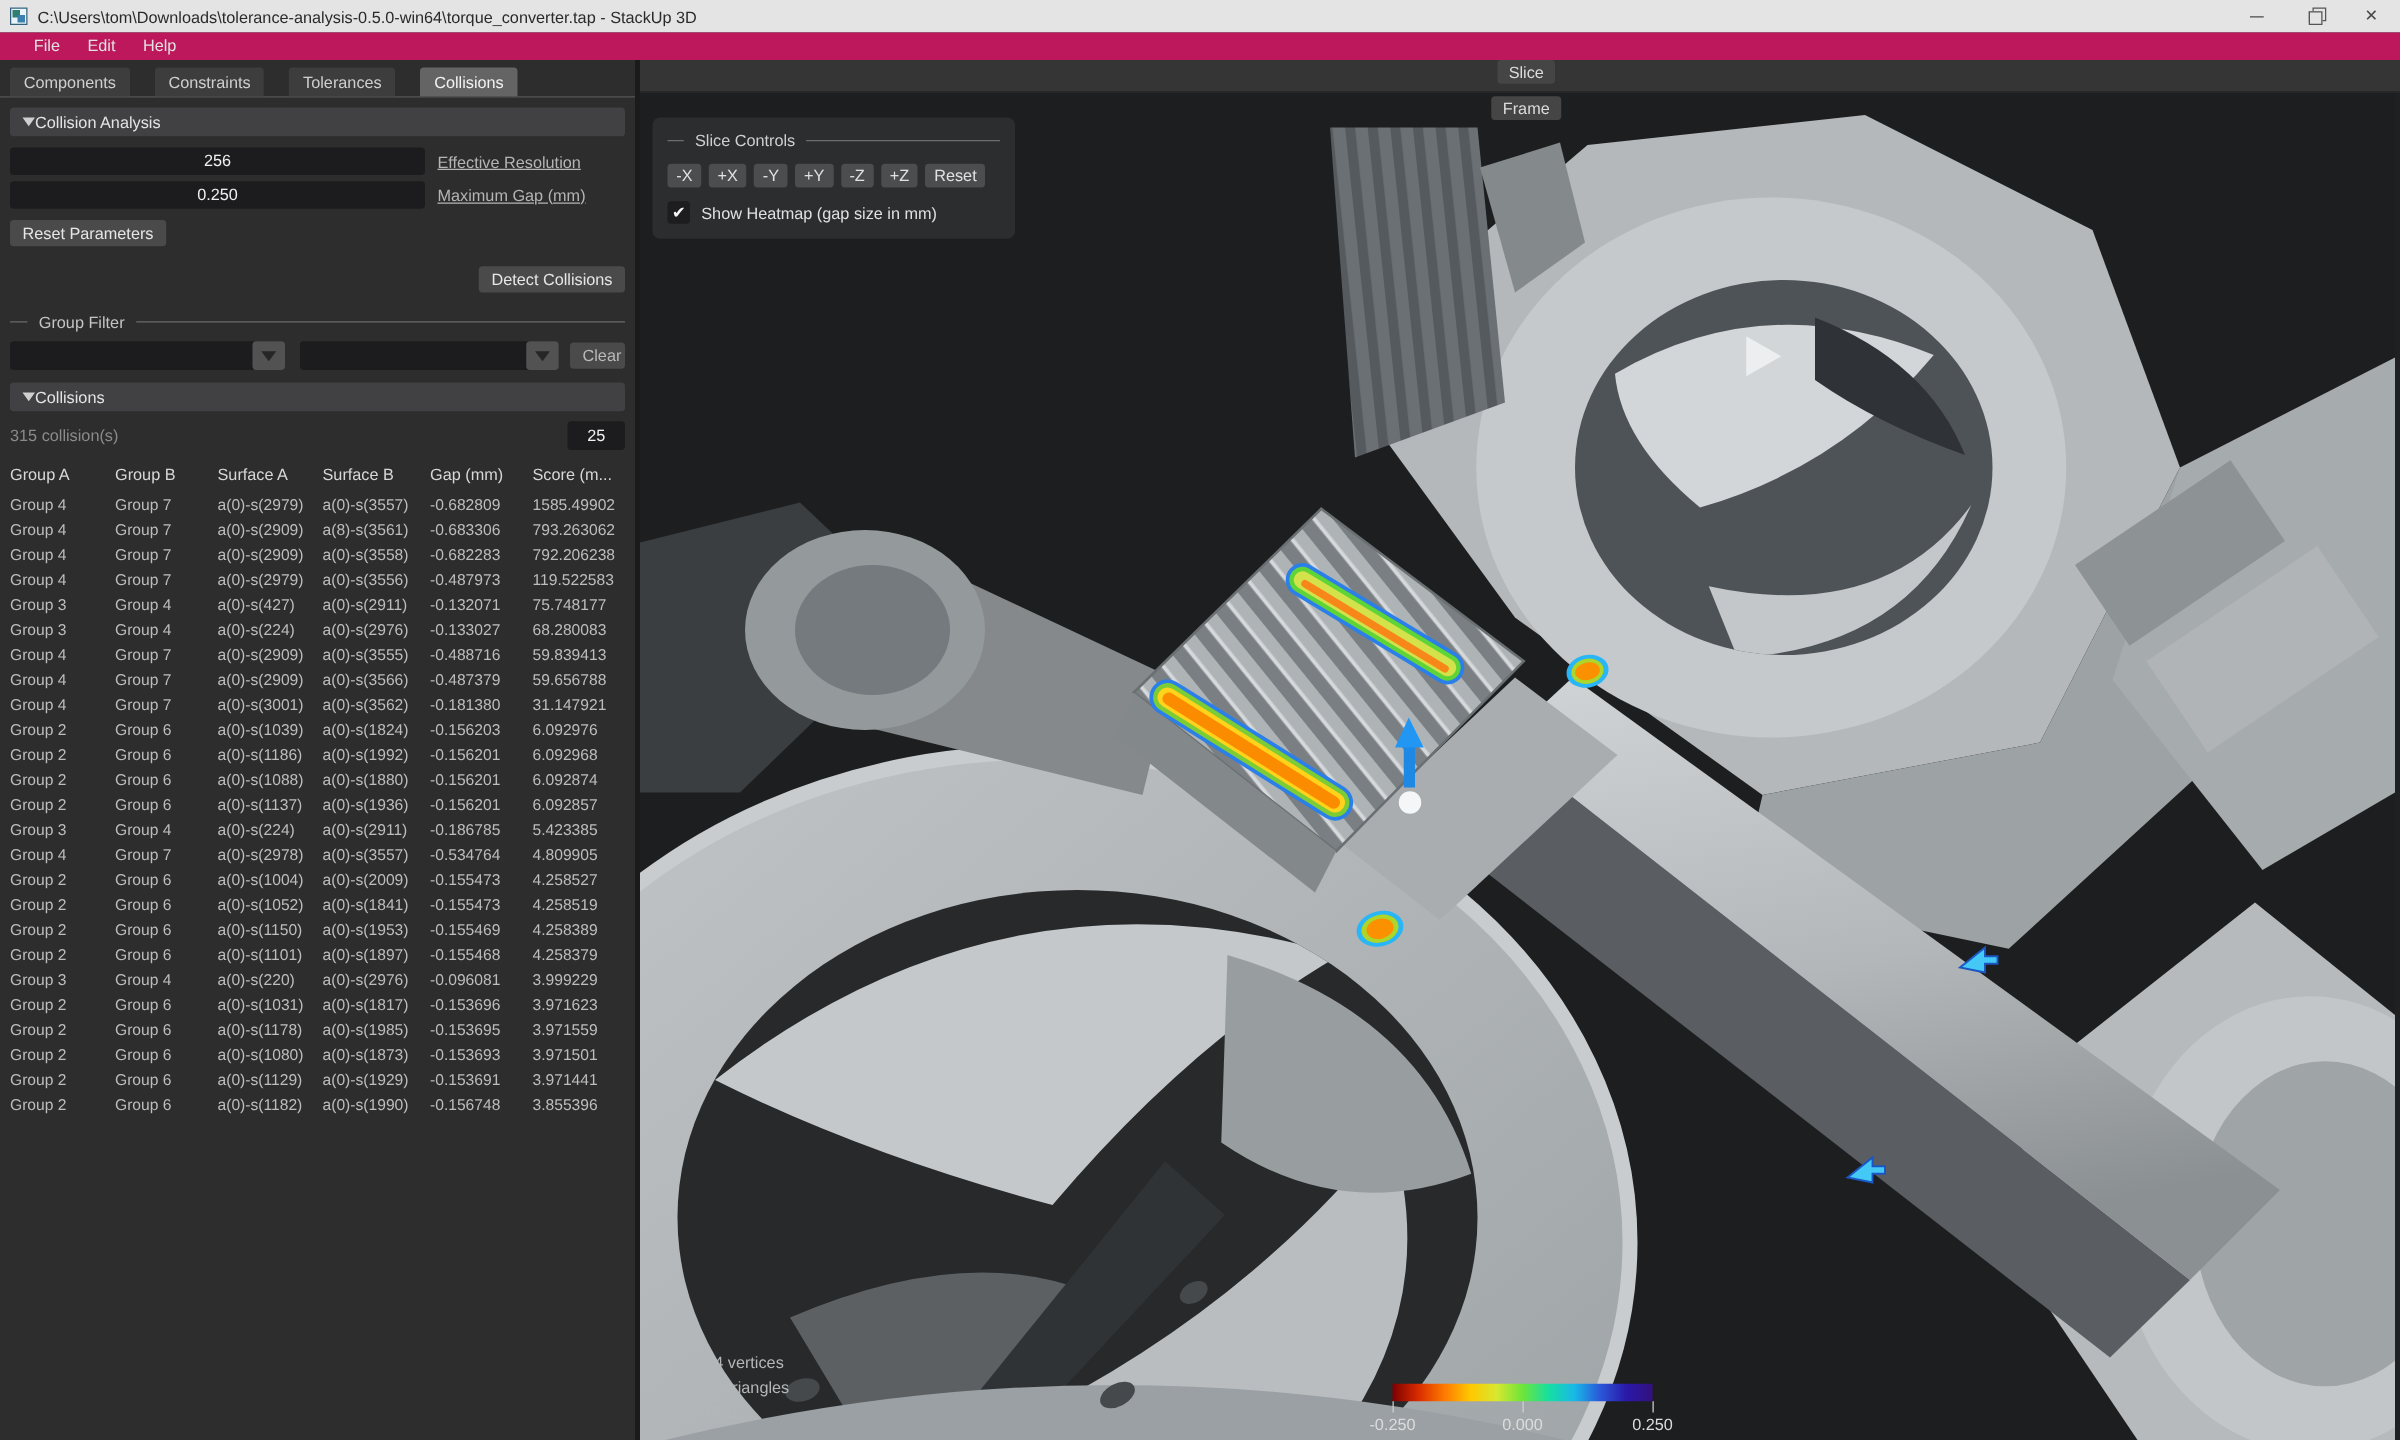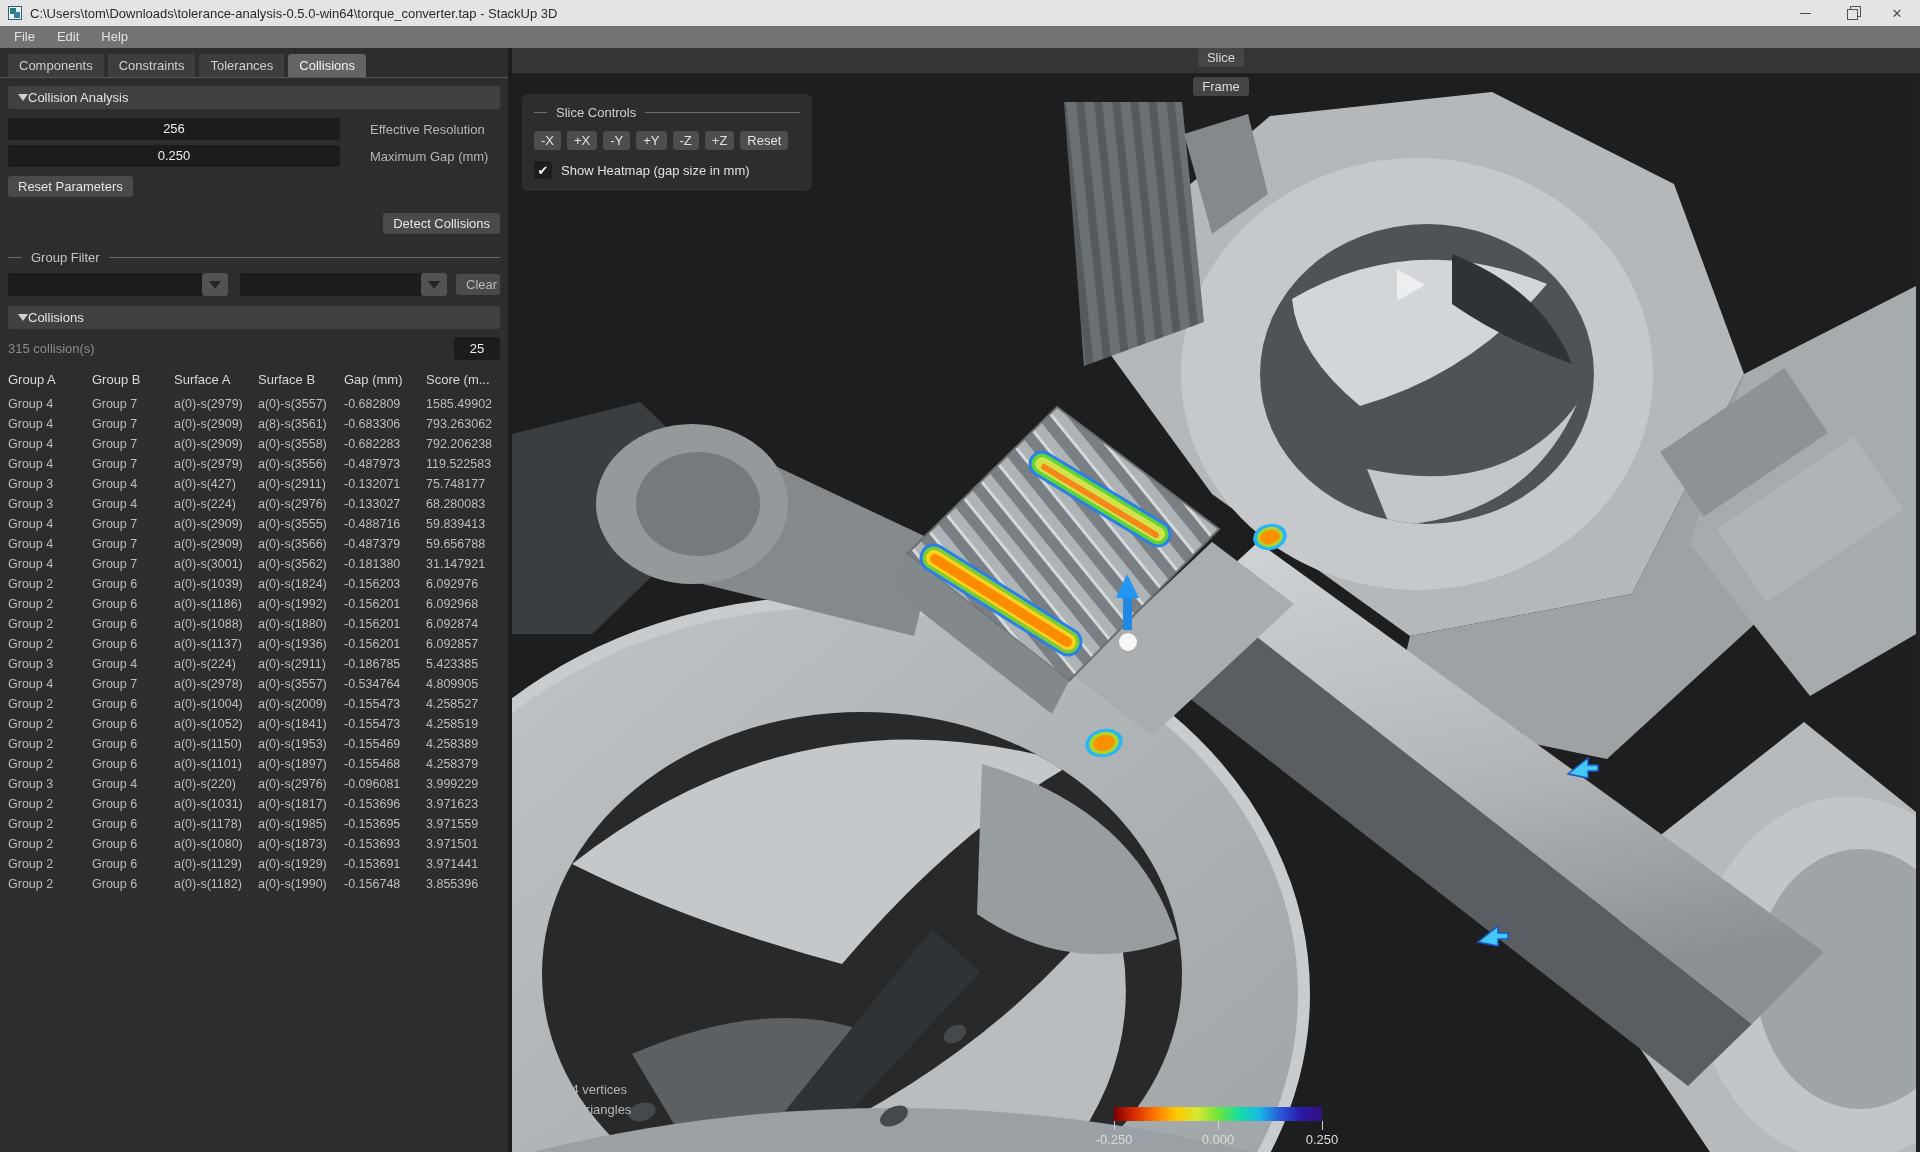--- a/index.html
+++ b/index.html
@@ -19,47 +19,47 @@
   .win-btn { width:46px; height:26px; display:flex; align-items:center; justify-content:center;
     color:#4a4a4a; font-size:13px; }
   .win-btn .min-glyph { width:11px; height:0; border-top:1px solid #4a4a4a; display:block; }
   .restore-glyph { width:9px; height:9px; border:1px solid #555; position:relative; background:#e4e4e5; }
   .restore-glyph::before { content:''; position:absolute; left:2px; top:-4px; width:9px; height:9px;
     border:1px solid #555; }
   .restore-glyph::after { content:''; position:absolute; left:-1px; top:-1px; width:9px; height:9px;
     background:#e4e4e5; border:1px solid #555; }
 
   
-  .menubar { height:22px; background:#737373; display:flex; align-items:center;
-    padding-left:3px; }
+  .menubar { height:22px; background:#be185d; display:flex; align-items:center;
+    padding-left:16px; }
   .menu-item { color:#e2e2e2; font-size:13px; padding:0 11px; line-height:22px; }
 
   
   .main { display:flex; height:1104px; }
   .left-panel { width:512px; background:#2d2d2d; border-right:4px solid #1b1b1b;
     display:flex; flex-direction:column; }
 
   
-  .tabs { display:flex; gap:4px; padding:6px 8px 0 8px; border-bottom:1px solid #565656; }
+  .tabs { display:flex; gap:20px; padding:6px 8px 0 8px; border-bottom:1px solid #565656; }
   .tab { background:#3d3d3d; color:#cfcfcf; font-size:13px; padding:4px 11px;
     border-radius:3px 3px 0 0; }
   .tab.active { background:#646464; color:#f2f2f2; }
 
   
   .section-header { margin:8px 8px 4px 8px; background:#414143; border-radius:3px;
     height:23px; display:flex; align-items:center; padding-left:10px;
     color:#e3e3e3; font-size:13px; }
   .tri { width:0; height:0; border-left:5px solid transparent; border-right:5px solid transparent;
     border-top:7px solid #d0d0d0; }
 
   
   .param-row { display:flex; align-items:center; margin:5px 8px; }
   .param-value { width:332px; height:22px; background:#1c1c1e; border-radius:3px;
     color:#f0f0f0; font-size:13px; text-align:center; line-height:22px; }
-  .param-label { margin-left:30px; color:#b5b5b5; font-size:13px; }
+  .param-label { margin-left:10px; color:#b5b5b5; font-size:13px;text-decoration:underline; }
 
   .btn { display:inline-block; background:#4a4a4a; color:#e6e6e6; font-size:13px;
     padding:3px 10px; border-radius:3px; border:none; }
   .reset-row { margin:4px 8px; }
   .detect-row { margin:12px 8px 0 8px; text-align:right; }
 
   
   .legend { display:flex; align-items:center; margin:16px 8px 0 8px; gap:9px;
     color:#c4c4c4; font-size:13px; }
   .legend::before { content:''; width:14px; height:1px; background:#6a6a6a; }

